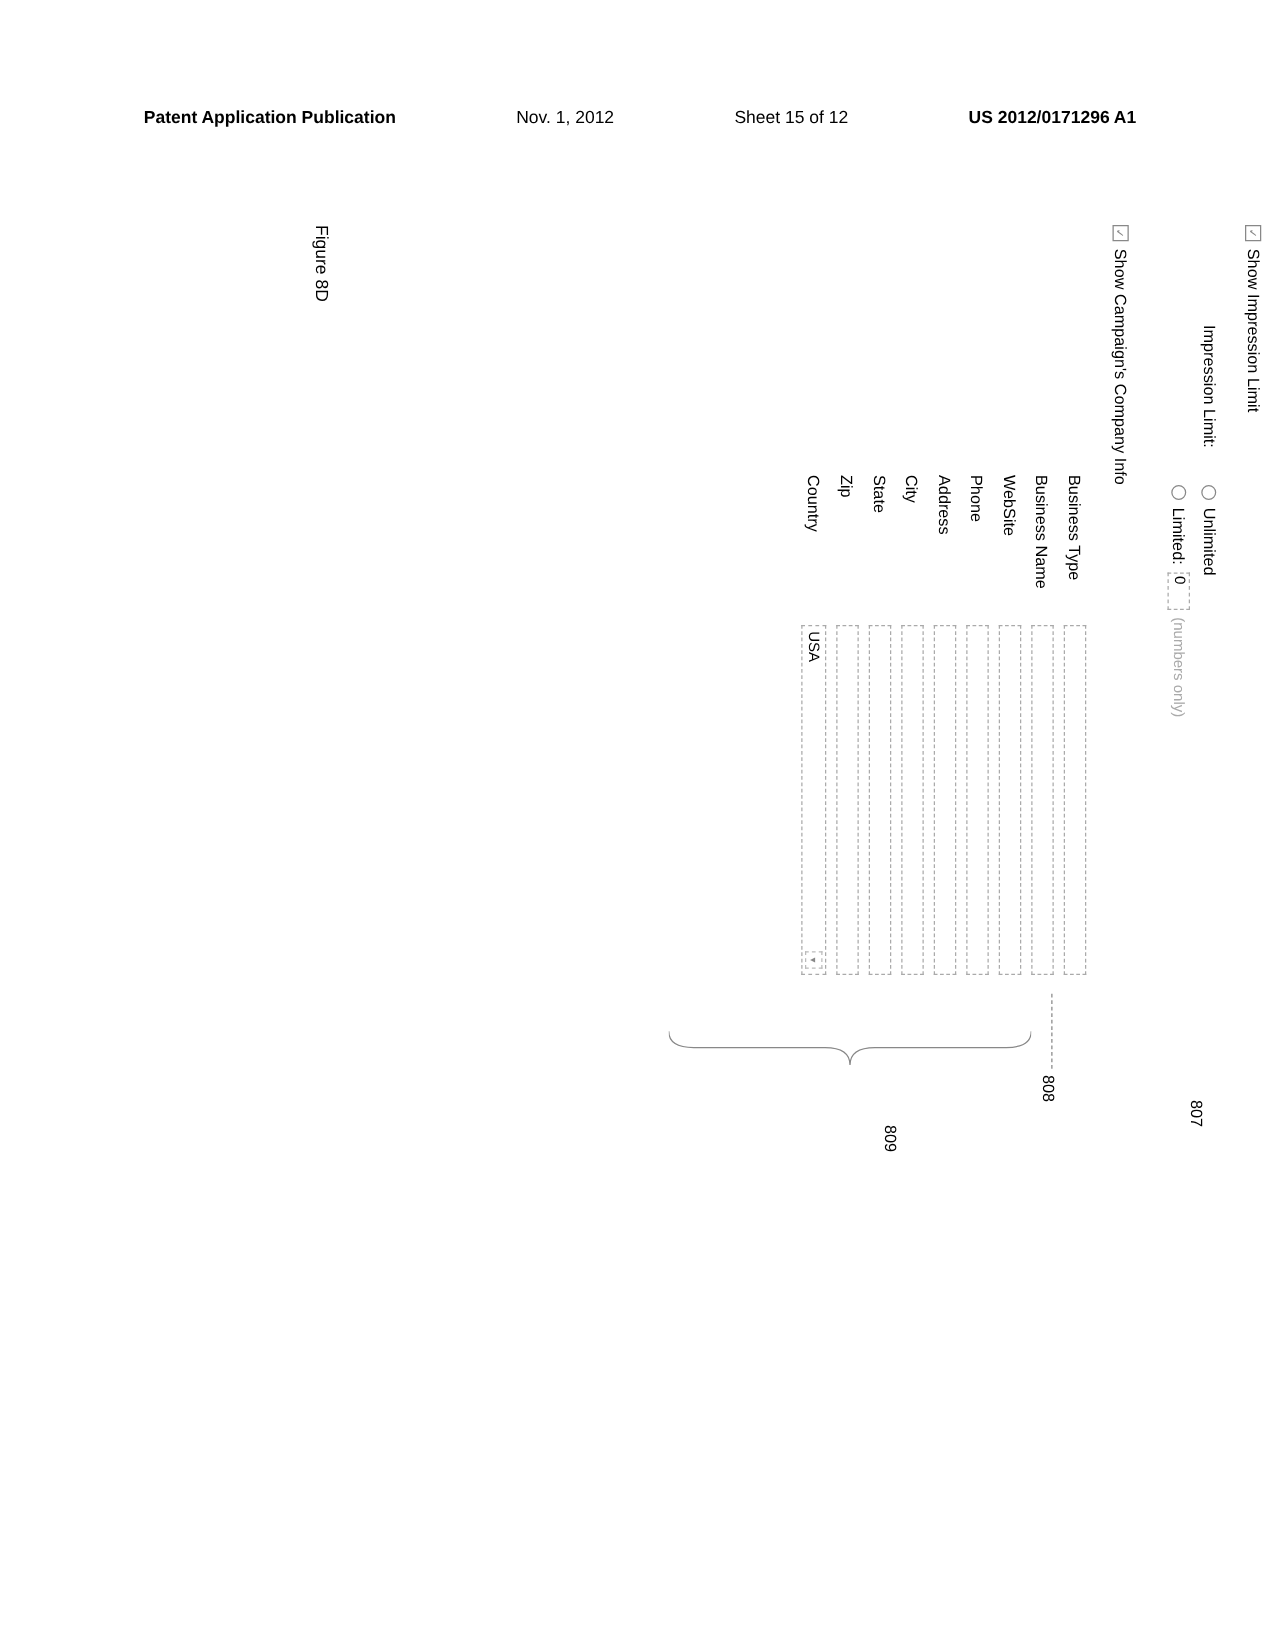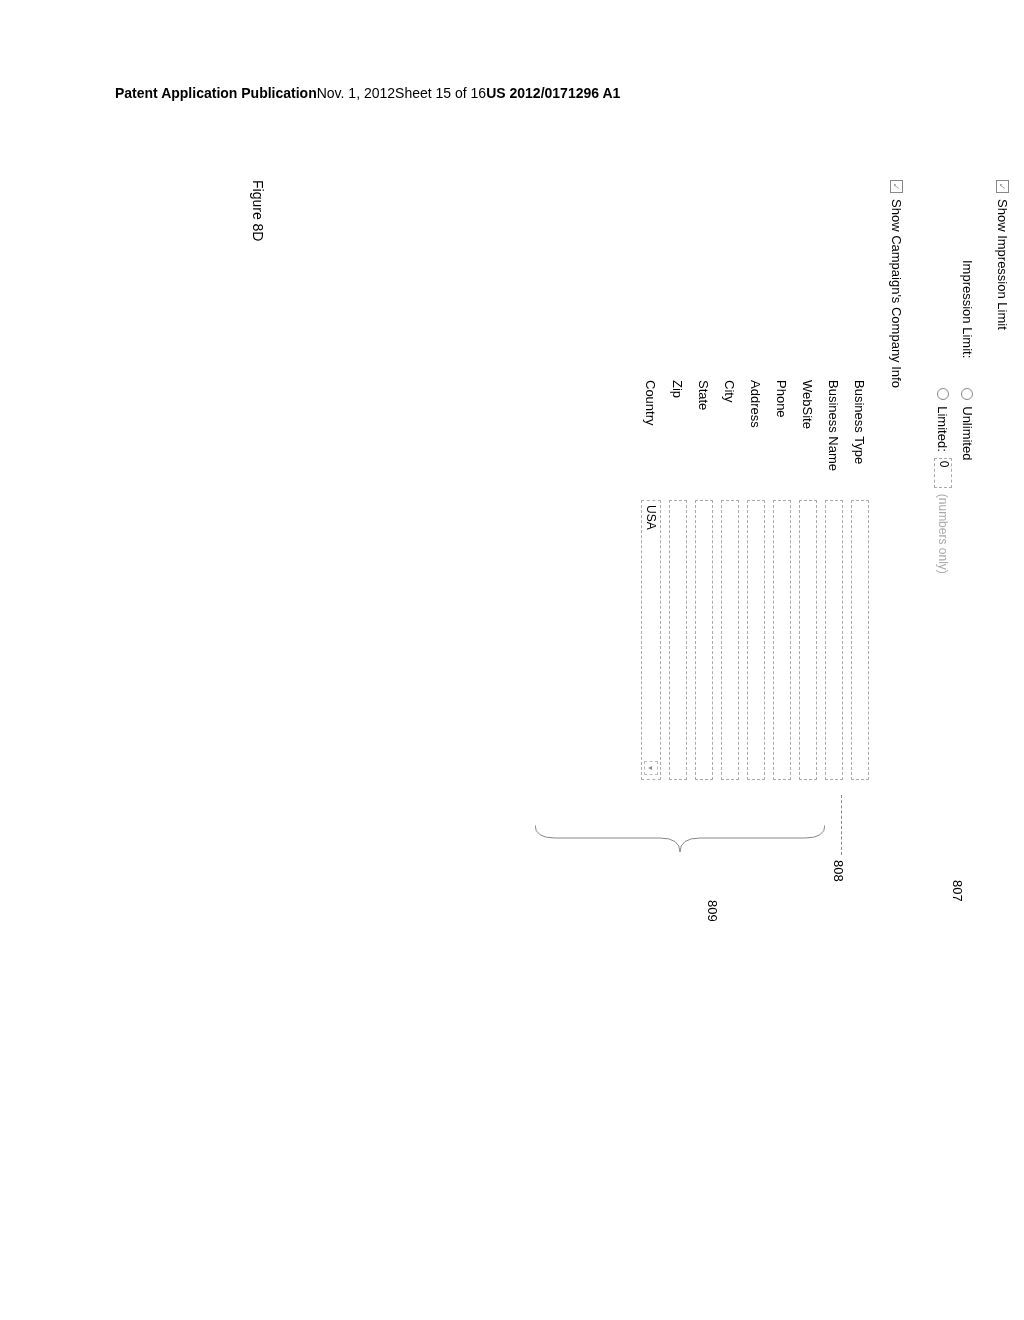--- a/index.html
+++ b/index.html
@@ -12,20 +12,21 @@
       width: 1024px;
       height: 1320px;
       background: white;
       position: relative;
     }
     .header {
       position: absolute;
       top: 85px;
       width: 100%;
       display: flex;
+      justify-content: space-between;
       font-size: 14px;
       padding: 0 115px;
     }
     .header-left {
       font-weight: bold;
     }
     .rotated-content {
       position: absolute;
       top: 180px;
       left: 130px;
@@ -181,21 +182,21 @@
       left: 0;
       font-size: 14px;
     }
   </style>
 </head>
 <body>
 
 <div class="header">
   <span class="header-left">Patent Application Publication</span>
   <span>Nov. 1, 2012</span>
-  <span>Sheet 15 of 16</span>
+  <span>Sheet 15 of 12</span>
   <span class="header-left">US 2012/0171296 A1</span>
 </div>
 
 <div class="rotated-content">
   <div class="inner-content">
 
     <div class="checkbox-row">
       <span class="checkbox-icon">✓</span>
       <span>Show Impression Limit</span>
     </div>

